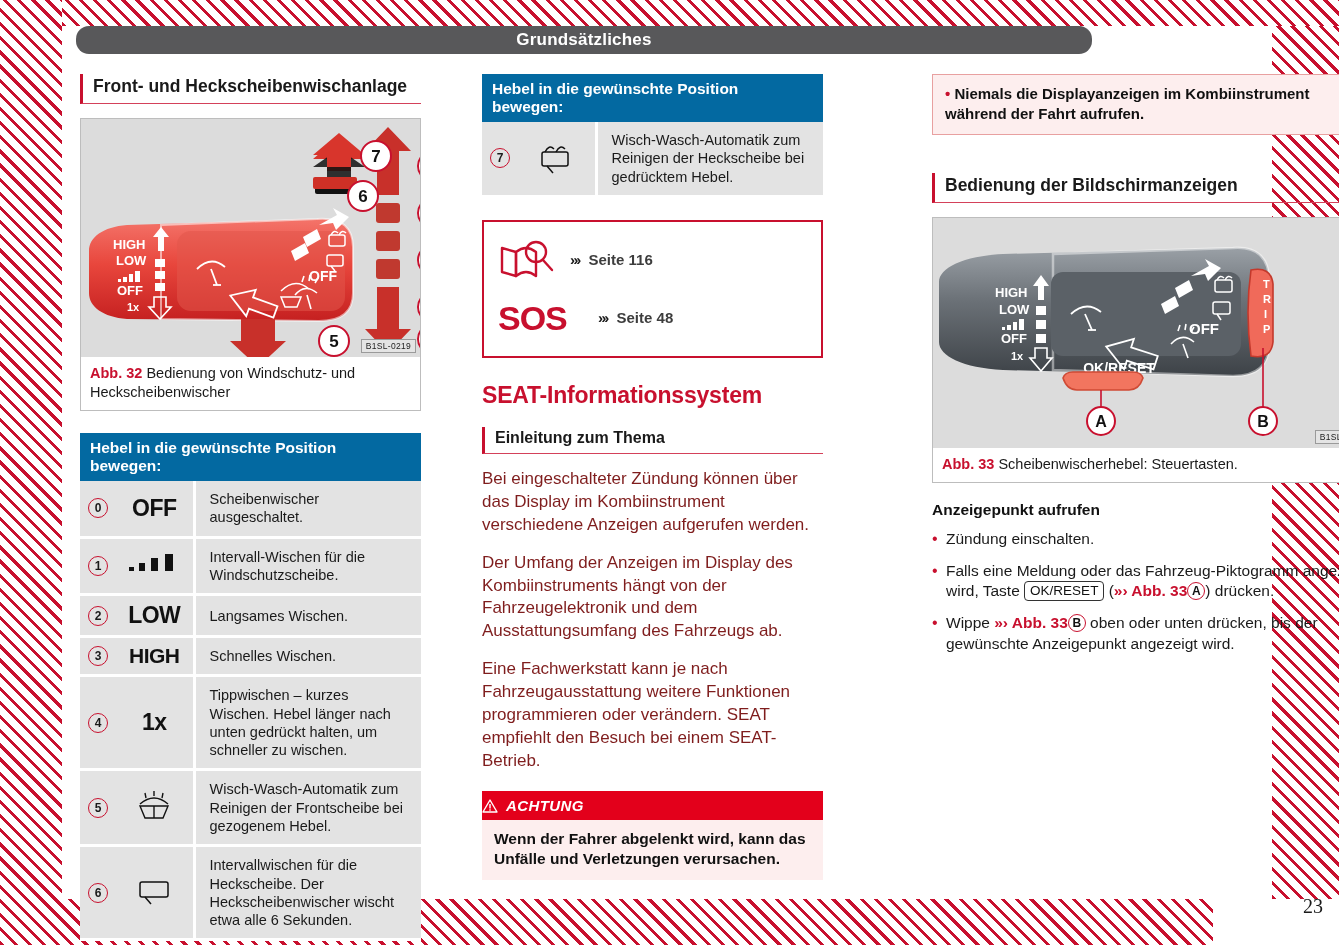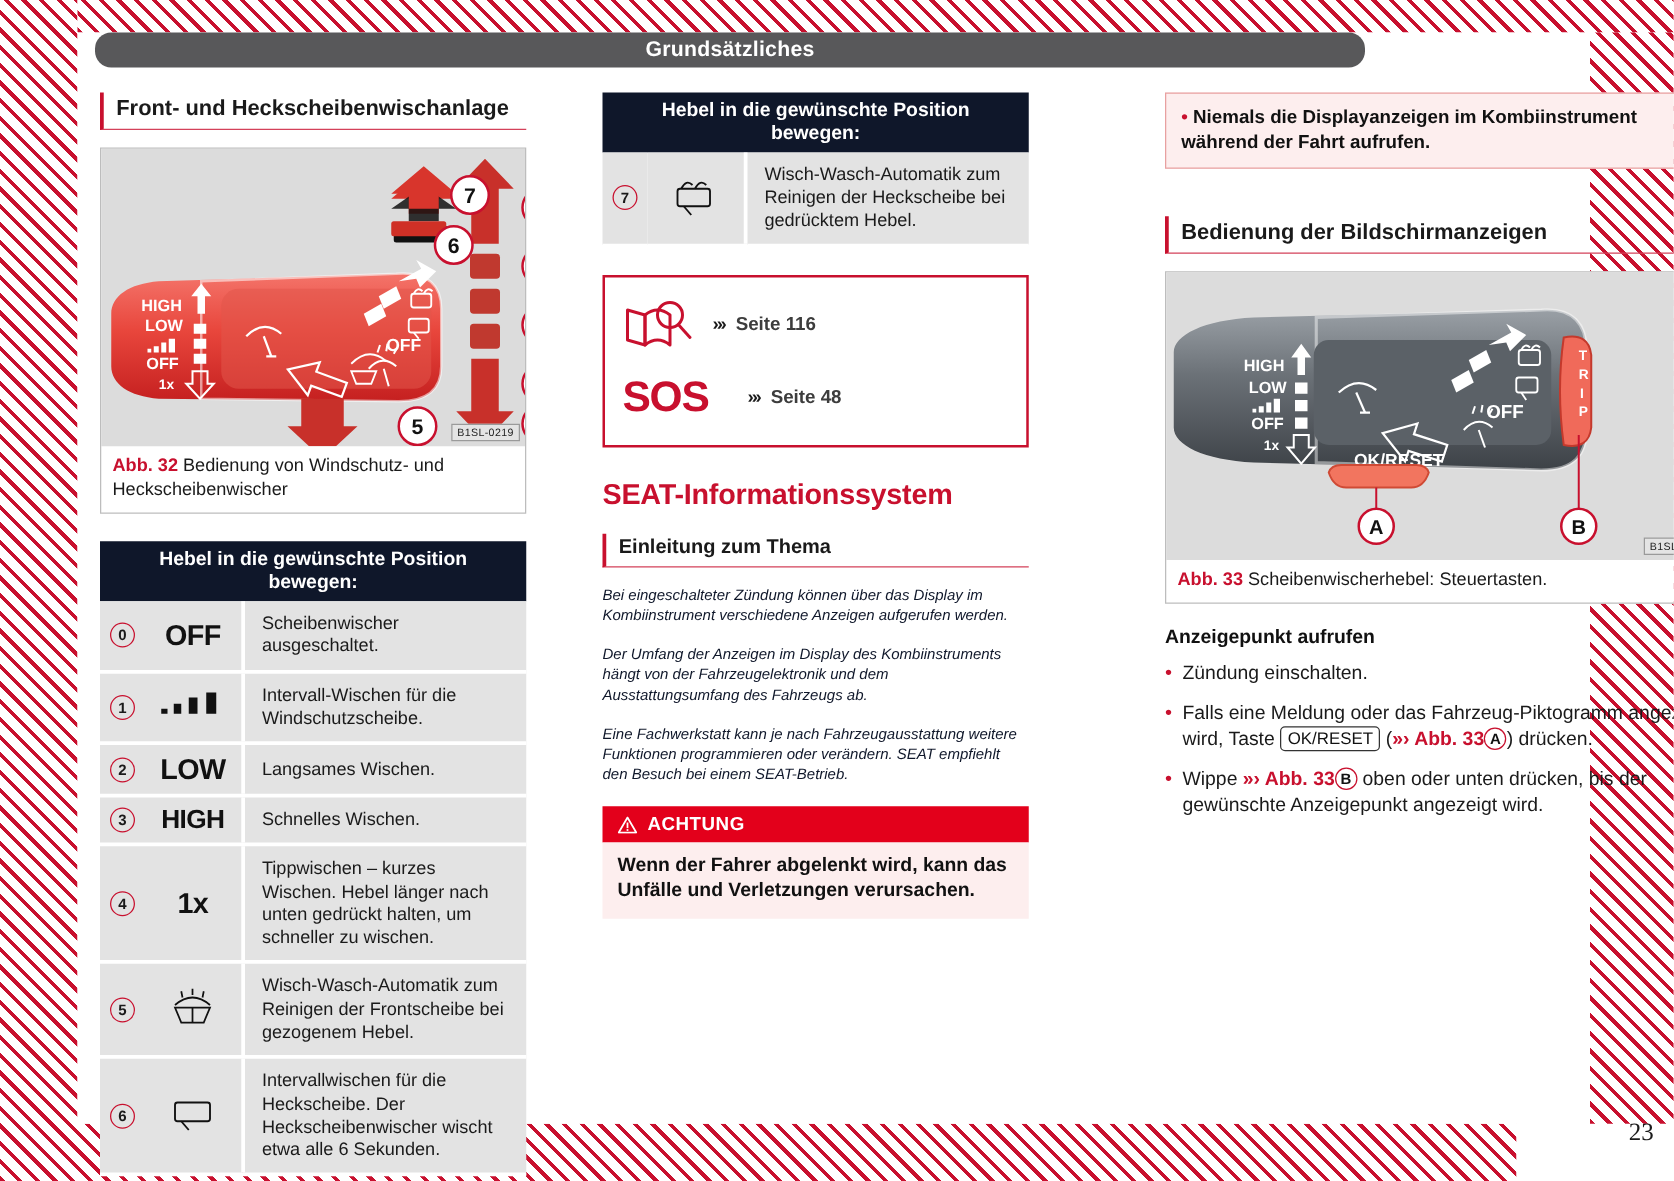--- a/index.html
+++ b/index.html
@@ -73,22 +73,22 @@
   .imgcode {
     position:absolute; right:4px; bottom:4px;
     background:#e4e4e4; border:1px solid #9a9a9a;
     font-size:8.5px; font-family:"Liberation Sans", sans-serif;
     color:#222; padding:1px 4px; letter-spacing:.3px;
   }
 
   
   table.lever { border-collapse:collapse; width:100%; font-size:14.5px; }
   table.lever caption {
-    background:#0f172a; color:#fff; font-weight:bold; font-size:15.5px;
-    text-align:center; padding:6px 10px;
+    background:#0369a1; color:#fff; font-weight:bold; font-size:15.5px;
+    text-align:left; padding:6px 10px;
   }
   table.lever td { vertical-align:middle; background:#e3e3e3; border-bottom:3px solid #fff; }
   td.c-num { width:36px; text-align:center; padding:8px 0; }
   td.c-sym { width:78px; text-align:center; padding:6px 0; }
   td.c-txt { background:#e3e3e3; padding:9px 12px 9px 14px; line-height:1.26; color:#1a1a1a;
              border-left:3px solid #fff; }
   .circ {
     display:inline-block; width:20px; height:20px; line-height:19px;
     border:1.4px solid #c8102e; border-radius:50%;
     font-size:12px; font-weight:bold; color:#1a1a1a; text-align:center;
@@ -100,27 +100,27 @@
   
   .refbox { border:2px solid #c8102e; padding:12px 14px; margin:22px 0 0 0; }
   .refrow { display:flex; align-items:center; min-height:52px; }
   .refrow + .refrow { margin-top:6px;gap:28px; }
   .ref-ic { width:72px; flex:0 0 72px; display:flex; align-items:center; }
   .ref-txt { font-size:15px; font-weight:bold; color:#3d3d3d; }
   .chev { color:#1a1a1a; font-weight:bold; letter-spacing:-2px; margin-right:5px; }
   .sos { color:#c8102e; font-size:34px; font-weight:bold; letter-spacing:-1px; line-height:1; }
 
   
-  p.body { font-size:12px; line-height:1.35; color:#0f172a; margin-bottom:15px;font-style:italic; }
+  p.body { font-size:17px; line-height:1.35; color:#7f1d1d; margin-bottom:15px; }
 
   
   .warn { margin-top:18px; }
   .warn-head {
     background:#e3001b; color:#fff; font-weight:bold; font-size:15px;
-    padding:6px 12px; letter-spacing:.4px; display:flex; align-items:center; gap:8px;
+    padding:6px 0; letter-spacing:.4px; display:flex; align-items:center; gap:8px;font-style:italic;
   }
   .warn-body {
     background:#fdeeee; color:#111; font-weight:bold; font-size:15.5px;
     padding:9px 12px 11px 12px; line-height:1.3;
   }
   .note-box {
     background:#fdeeee; border:1px solid #e8a0a0;
     font-weight:bold; font-size:15px; color:#111;
     padding:9px 12px 10px 12px; line-height:1.32;
   }

